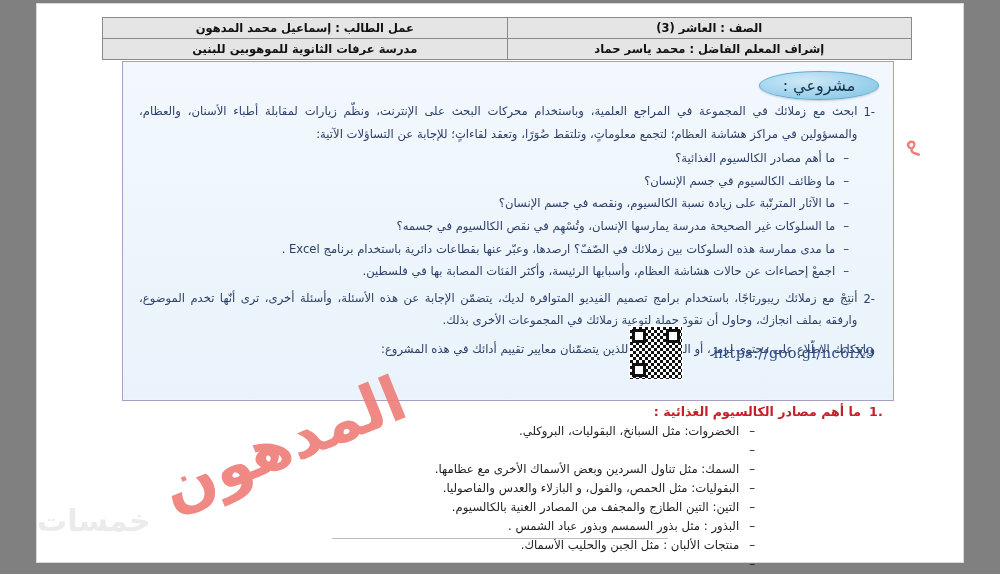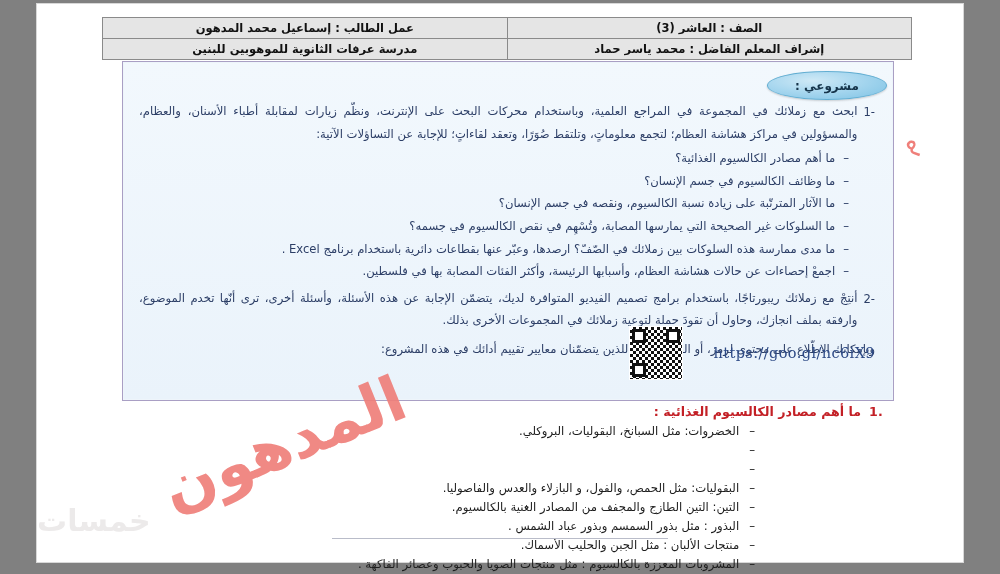--- a/index.html
+++ b/index.html
@@ -66,32 +66,32 @@
     content: "";
     position: absolute;
     inset: 1px;
     background: linear-gradient(#f2f8fd, #eaf3fb);
     z-index: 0;
   }
   .bb-inner { position: relative; z-index: 1; height: 100%; }
 
   .badge {
     position: absolute;
-    right: 6px;
+    right: 14px;
     top: 9px;
     width: 118px;
     height: 27px;
     border-radius: 50%;
     background: radial-gradient(ellipse at 38% 32%, #cfe9f6 0%, #a8d7ef 45%, #7dc2e4 100%);
     border: 1px solid #63aed2;
     display: flex;
     align-items: center;
     justify-content: center;
-    font-size: 12px;
-    font-weight: bold;
+    font-size: 16px;
+    font-weight: normal;
     color: #16344a;
     box-shadow: 0 1px 2px rgba(0,0,0,.18);
   }
 
   .body-txt {
     position: absolute;
     right: 18px;
     top: 38px;
     width: 736px;
     color: #2c3e66;
@@ -289,21 +289,21 @@
             <li>
               <span class="dash">–</span>
               <span class="sub-txt">ما وظائف الكالسيوم في جسم الإنسان؟</span>
             </li>
             <li>
               <span class="dash">–</span>
               <span class="sub-txt">ما الآثار المترتّبة على زيادة نسبة الكالسيوم، ونقصه في جسم الإنسان؟</span>
             </li>
             <li>
               <span class="dash">–</span>
-              <span class="sub-txt">ما السلوكات غير الصحيحة التي يمارسها المصابة، وتُسْهِم في نقص الكالسيوم في جسمه؟</span>
+              <span class="sub-txt">ما السلوكات غير الصحيحة مدرسة يمارسها الإنسان، وتُسْهِم في نقص الكالسيوم في جسمه؟</span>
             </li>
             <li>
               <span class="dash">–</span>
               <span class="sub-txt">ما مدى ممارسة هذه السلوكات بين زملائك في الصّفّ؟ ارصدها، وعبّر عنها بقطاعات دائرية باستخدام برنامج Excel .</span>
             </li>
             <li>
               <span class="dash">–</span>
               <span class="sub-txt">اجمعْ إحصاءات عن حالات هشاشة العظام، وأسبابها الرئيسة، وأكثر الفئات المصابة بها في فلسطين.</span>
             </li>
           </ul>
@@ -333,40 +333,40 @@
       <ul class="ans-list">
         <li>
           <span class="dash">–</span>
           <span>الخضروات: مثل السبانخ، البقوليات، البروكلي.</span>
         </li>
         <li>
           <span class="dash">–</span>
         </li>
         <li>
           <span class="dash">–</span>
+          <span>السمك: مثل تناول السردين وبعض الأسماك الأخرى مع عظامها.</span>
         </li>
         <li>
           <span class="dash">–</span>
           <span>البقوليات: مثل الحمص، والفول، و البازلاء والعدس والفاصوليا.</span>
         </li>
         <li>
           <span class="dash">–</span>
           <span>التين: التين الطازج والمجفف من المصادر الغنية بالكالسيوم.</span>
         </li>
         <li>
           <span class="dash">–</span>
           <span>البذور : مثل بذور السمسم وبذور عباد الشمس .</span>
         </li>
         <li>
           <span class="dash">–</span>
           <span>منتجات الألبان : مثل الجبن والحليب الأسماك.</span>
         </li>
         <li>
           <span class="dash">–</span>
-          <span>المشروبات المعززة بالكالسيوم : مثل منتجات الصويا والحبوب وعصائر الفاكهة .</span>
         </li>
       </ul>
     </div>
 
     <div class="wm-red">
       <span>المدهون</span>
     </div>
     <div class="wm-red-small">م</div>
 
     <div class="wm-rule"></div>

